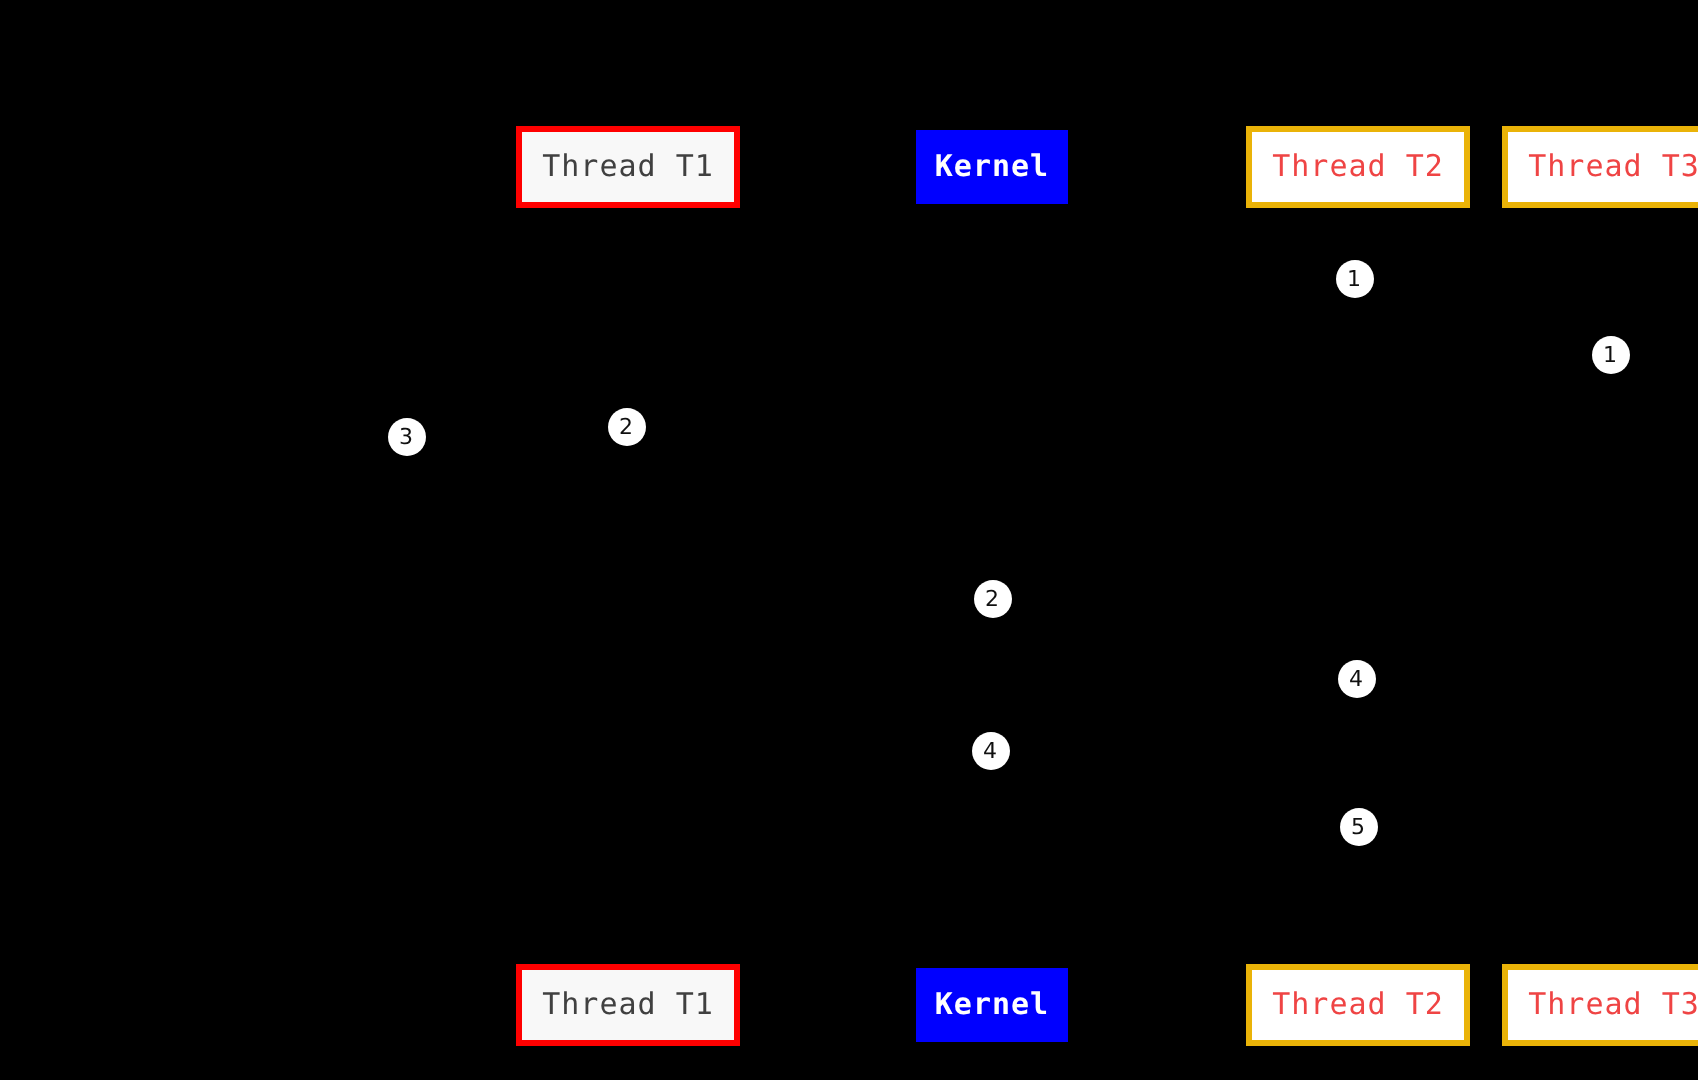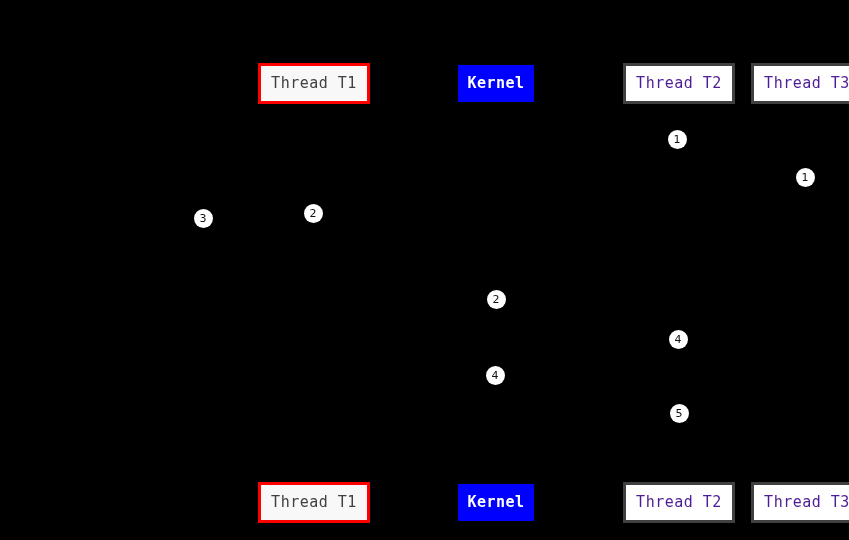--- a/index.html
+++ b/index.html
@@ -31,22 +31,22 @@
     letter-spacing: 0.5px;
     line-height: 1;
   }
   .participant.style-red {
     background: #F8F8F8;
     border: 3px solid #FF0000;
     color: #404040;
   }
   .participant.style-blue-outline {
     background: #FFFFFF;
-    border: 3px solid #404040;
-    color: #4c1d95;
+    border: 3px solid #eab308;
+    color: #ef4444;
   }
   .participant.style-blue-fill {
     background: #0000FF;
     border: 1px solid #0000FF;
     color: #FFFFFF;
     font-weight: bold;
   }
 
   
   .lifeline {

